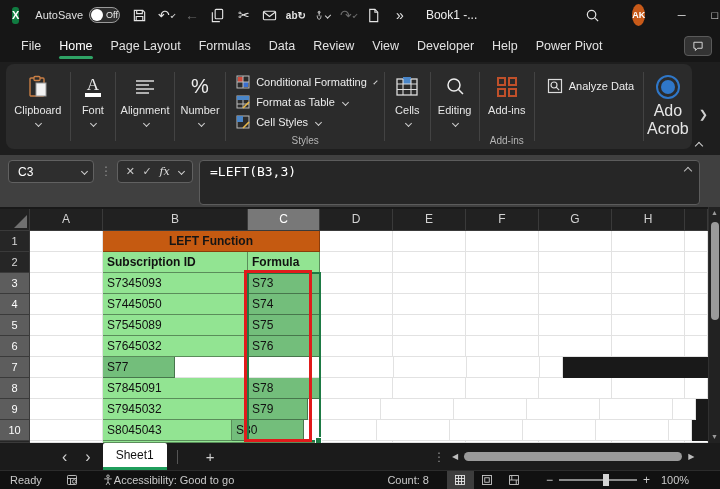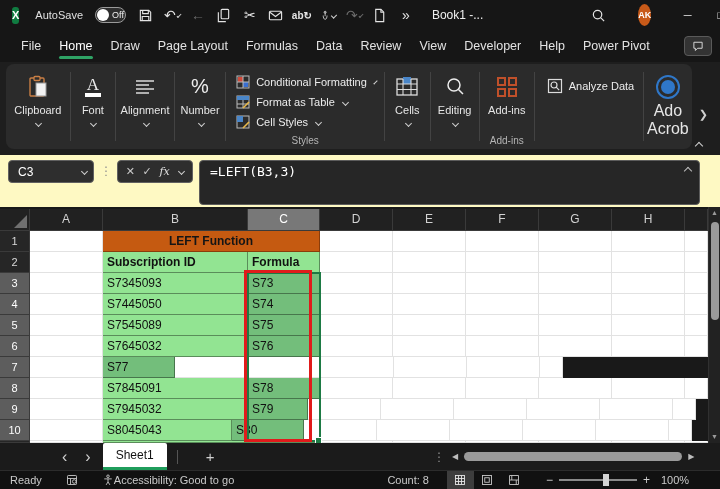--- a/index.html
+++ b/index.html
@@ -6,21 +6,21 @@
   html,body { background:#000; }
   .app { width:720px; height:489px; position:relative; background:#161616;
          font-family:"Liberation Sans",sans-serif; overflow:hidden; color:#e6e6e6;
          --orange:#C55A11; --green:#92E492; --gsel:#73BE7B; --red:#E01B1B;
          --xl:#107C41; --accent:#2FA365; }
 
   
   .titlebar { height:30px; display:flex; align-items:center; padding-left:12px; background:#161616; }
   .xl-logo { width:17px; height:17px; background:#107C41; border-radius:3px; color:#fff;
              font-size:11px; font-weight:bold; display:flex; align-items:center; justify-content:center; margin-right:16px;}
-  .as-label { font-size:11px; color:#e0e0e0; margin-right:12px; }
+  .as-label { font-size:11px; color:#e0e0e0; margin-right:6px; }
   .toggle { width:38px; height:16px; border:1px solid #9a9a9a; border-radius:9px; background:#2e2e2e;
             display:flex; align-items:center; padding:1px; margin-right:12px;}
   .knob { width:12px; height:12px; background:#fff; border-radius:50%; }
   .toggle span { font-size:9px; color:#eee; margin-left:3px; }
   .qat { display:flex; align-items:center; gap:10px; }
   .qicon { width:16px; height:16px; display:inline-flex; align-items:center; justify-content:center;
            color:#e4e4e4; font-size:14px; }
   .qicon svg { width:15px; height:15px; }
   .dim { color:#6b6b6b !important; }
   .chev { display:inline-block; width:5px; height:5px; border-right:1.4px solid #cfcfcf;
@@ -60,21 +60,21 @@
   .analyze { display:flex; align-items:flex-start; padding:14px 10px 0 12px; width:108px; }
   .analyze-inner { display:flex; align-items:center; gap:6px; font-size:11px; color:#ececec; white-space:nowrap;}
   .acrobat { width:50px; display:flex; flex-direction:column; align-items:center; padding-top:10px; overflow:hidden;}
   .acrobat .glabel { margin-top:2px; }
   .panel-next { position:absolute; right:12px; top:46px; color:#cfcfcf; font-size:11px; }
   .ribbon-collapse { position:absolute; right:8px; bottom:6px; width:16px; height:14px; }
   .ribbon-collapse .chevup { display:inline-block; width:6px; height:6px; border-left:1.5px solid #cfcfcf;
           border-top:1.5px solid #cfcfcf; transform:rotate(45deg); }
 
   
-  .fbar { height:52px; background:#fef9c3; display:flex; align-items:flex-start; padding:5px 20px 0 8px; }
+  .fbar { height:52px; background:#404040; display:flex; align-items:flex-start; padding:5px 20px 0 8px; }
   .namebox { width:86px; height:23px; background:#2e2e2e; border:1px solid #616161; border-radius:4px;
              display:flex; align-items:center; font-size:12px; color:#fff; padding:0 6px 0 9px; }
   .namebox .chev { margin-left:auto; }
   .fdots { color:#8f8f8f; font-size:12px; margin:4px 5px 0 6px; letter-spacing:0; }
   .fxbox { width:76px; height:23px; background:#2e2e2e; border:1px solid #616161; border-radius:4px;
            display:flex; align-items:center; justify-content:space-evenly; font-size:11px; color:#c9c9c9;}
   .fxbox .fx { font-family:"DejaVu Serif",serif; font-style:italic; color:#e0e0e0; }
   .finput { flex:1; height:45px; background:#262626; border:1px solid #5c5c5c; border-radius:4px;
             margin-left:6px; position:relative; padding:3px 20px 0 10px;
             font-family:"DejaVu Sans Mono",monospace; font-size:13px; color:#fff; }
@@ -206,21 +206,20 @@
       <div class="wbtn">─</div>
       <div class="wbtn">□</div>
 
     </div>
   </div>
 
   <div class="tabrow">
     <div id="rtabs" style="display:flex;height:100%;">
         <div class="rtab">File</div>
         <div class="rtab active">Home</div>
-        <div class="rtab">Draw</div>
         <div class="rtab">Page Layout</div>
         <div class="rtab">Formulas</div>
         <div class="rtab">Data</div>
         <div class="rtab">Review</div>
         <div class="rtab">View</div>
         <div class="rtab">Developer</div>
         <div class="rtab">Help</div>
         <div class="rtab">Power Pivot</div>
       </div>
     <div class="tabrow-right">

